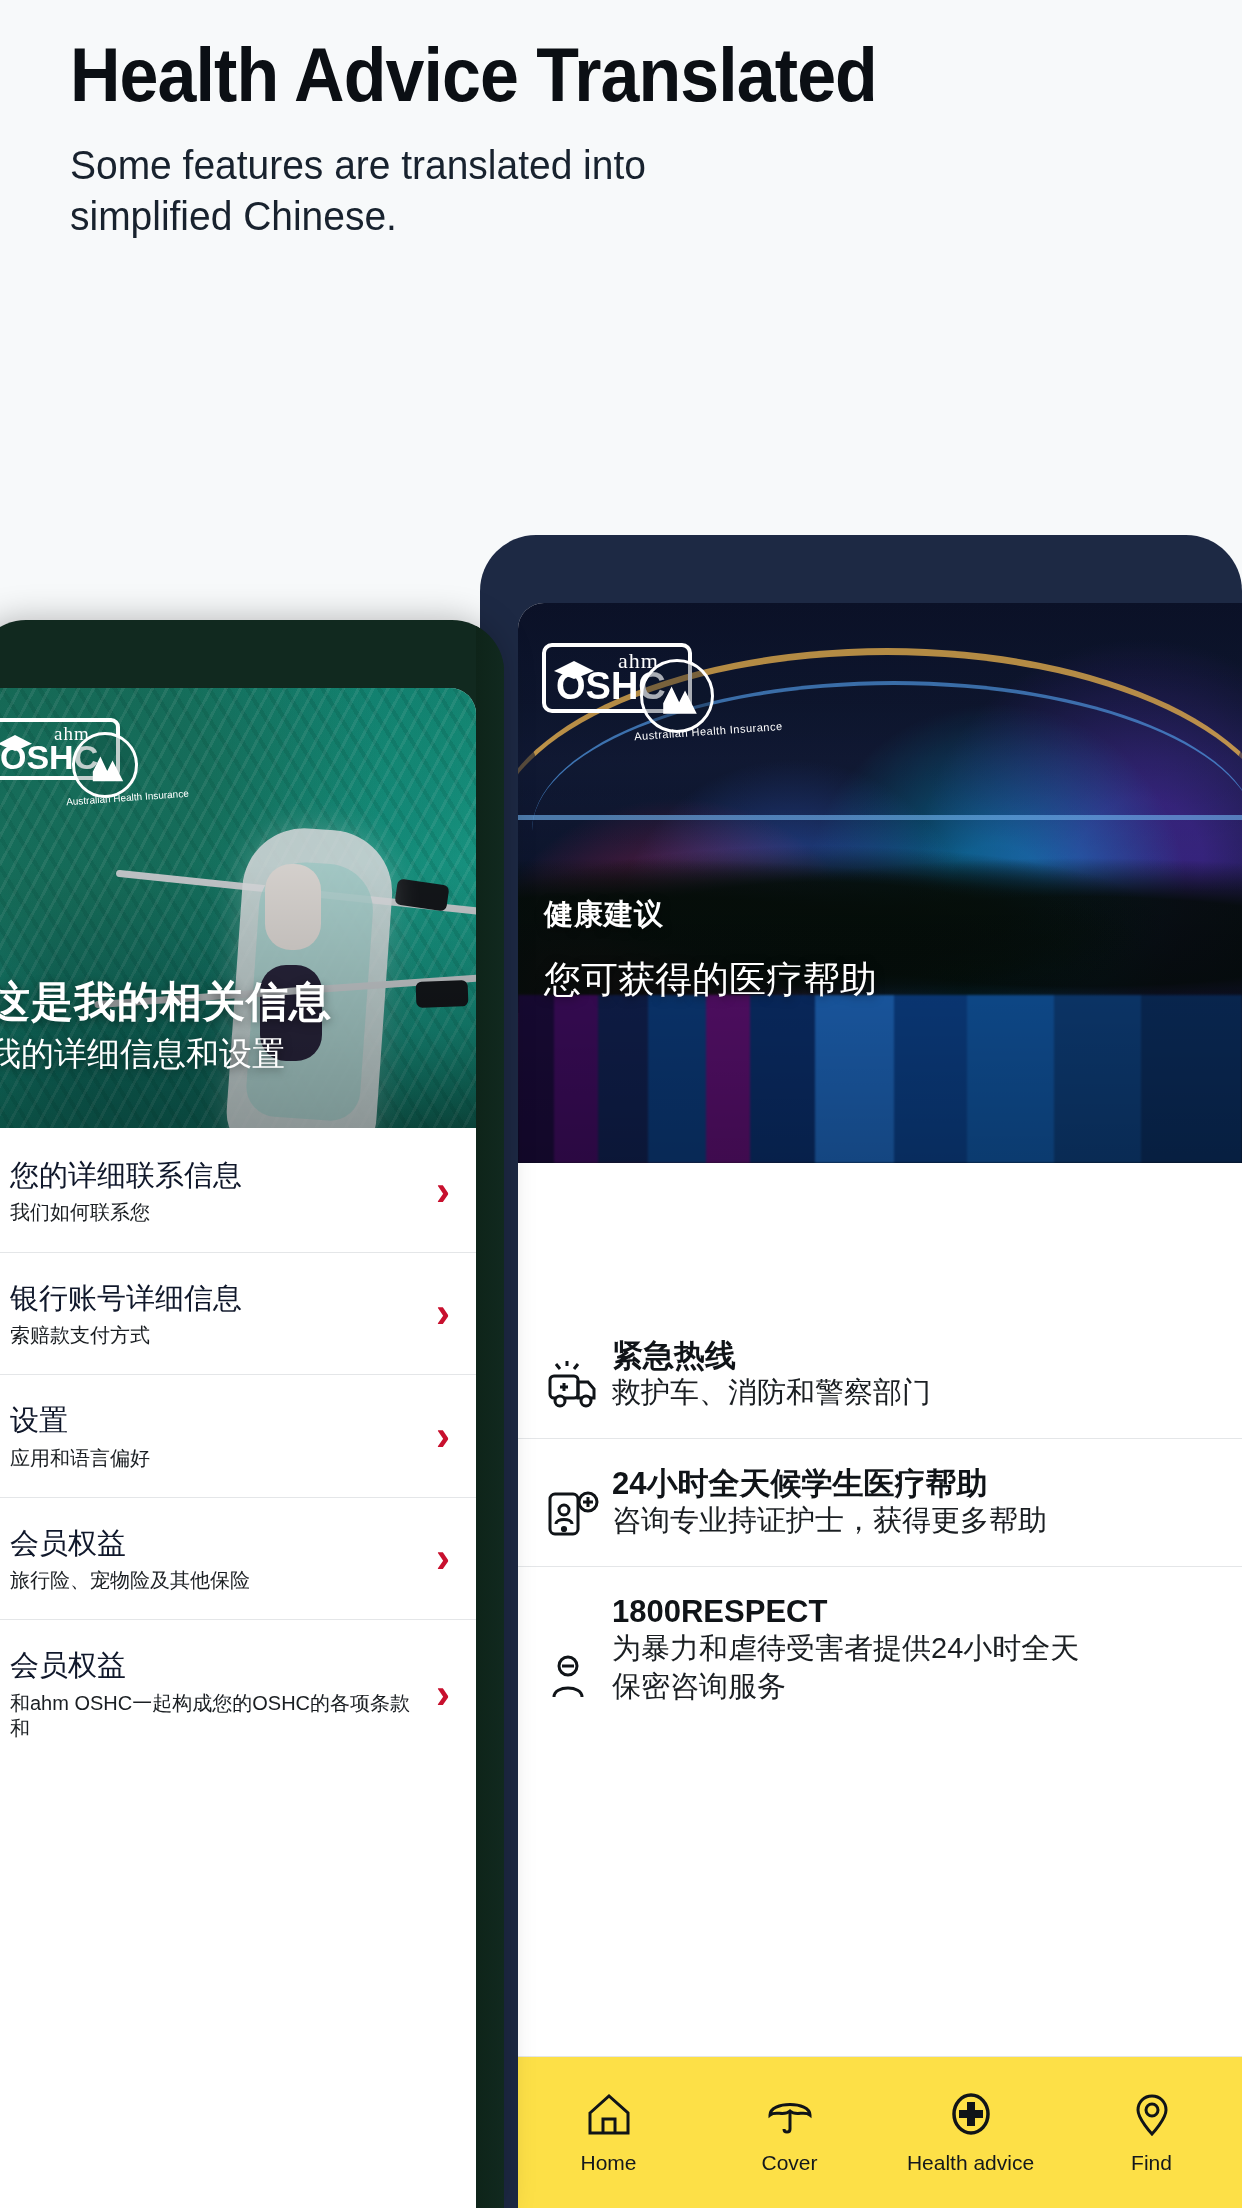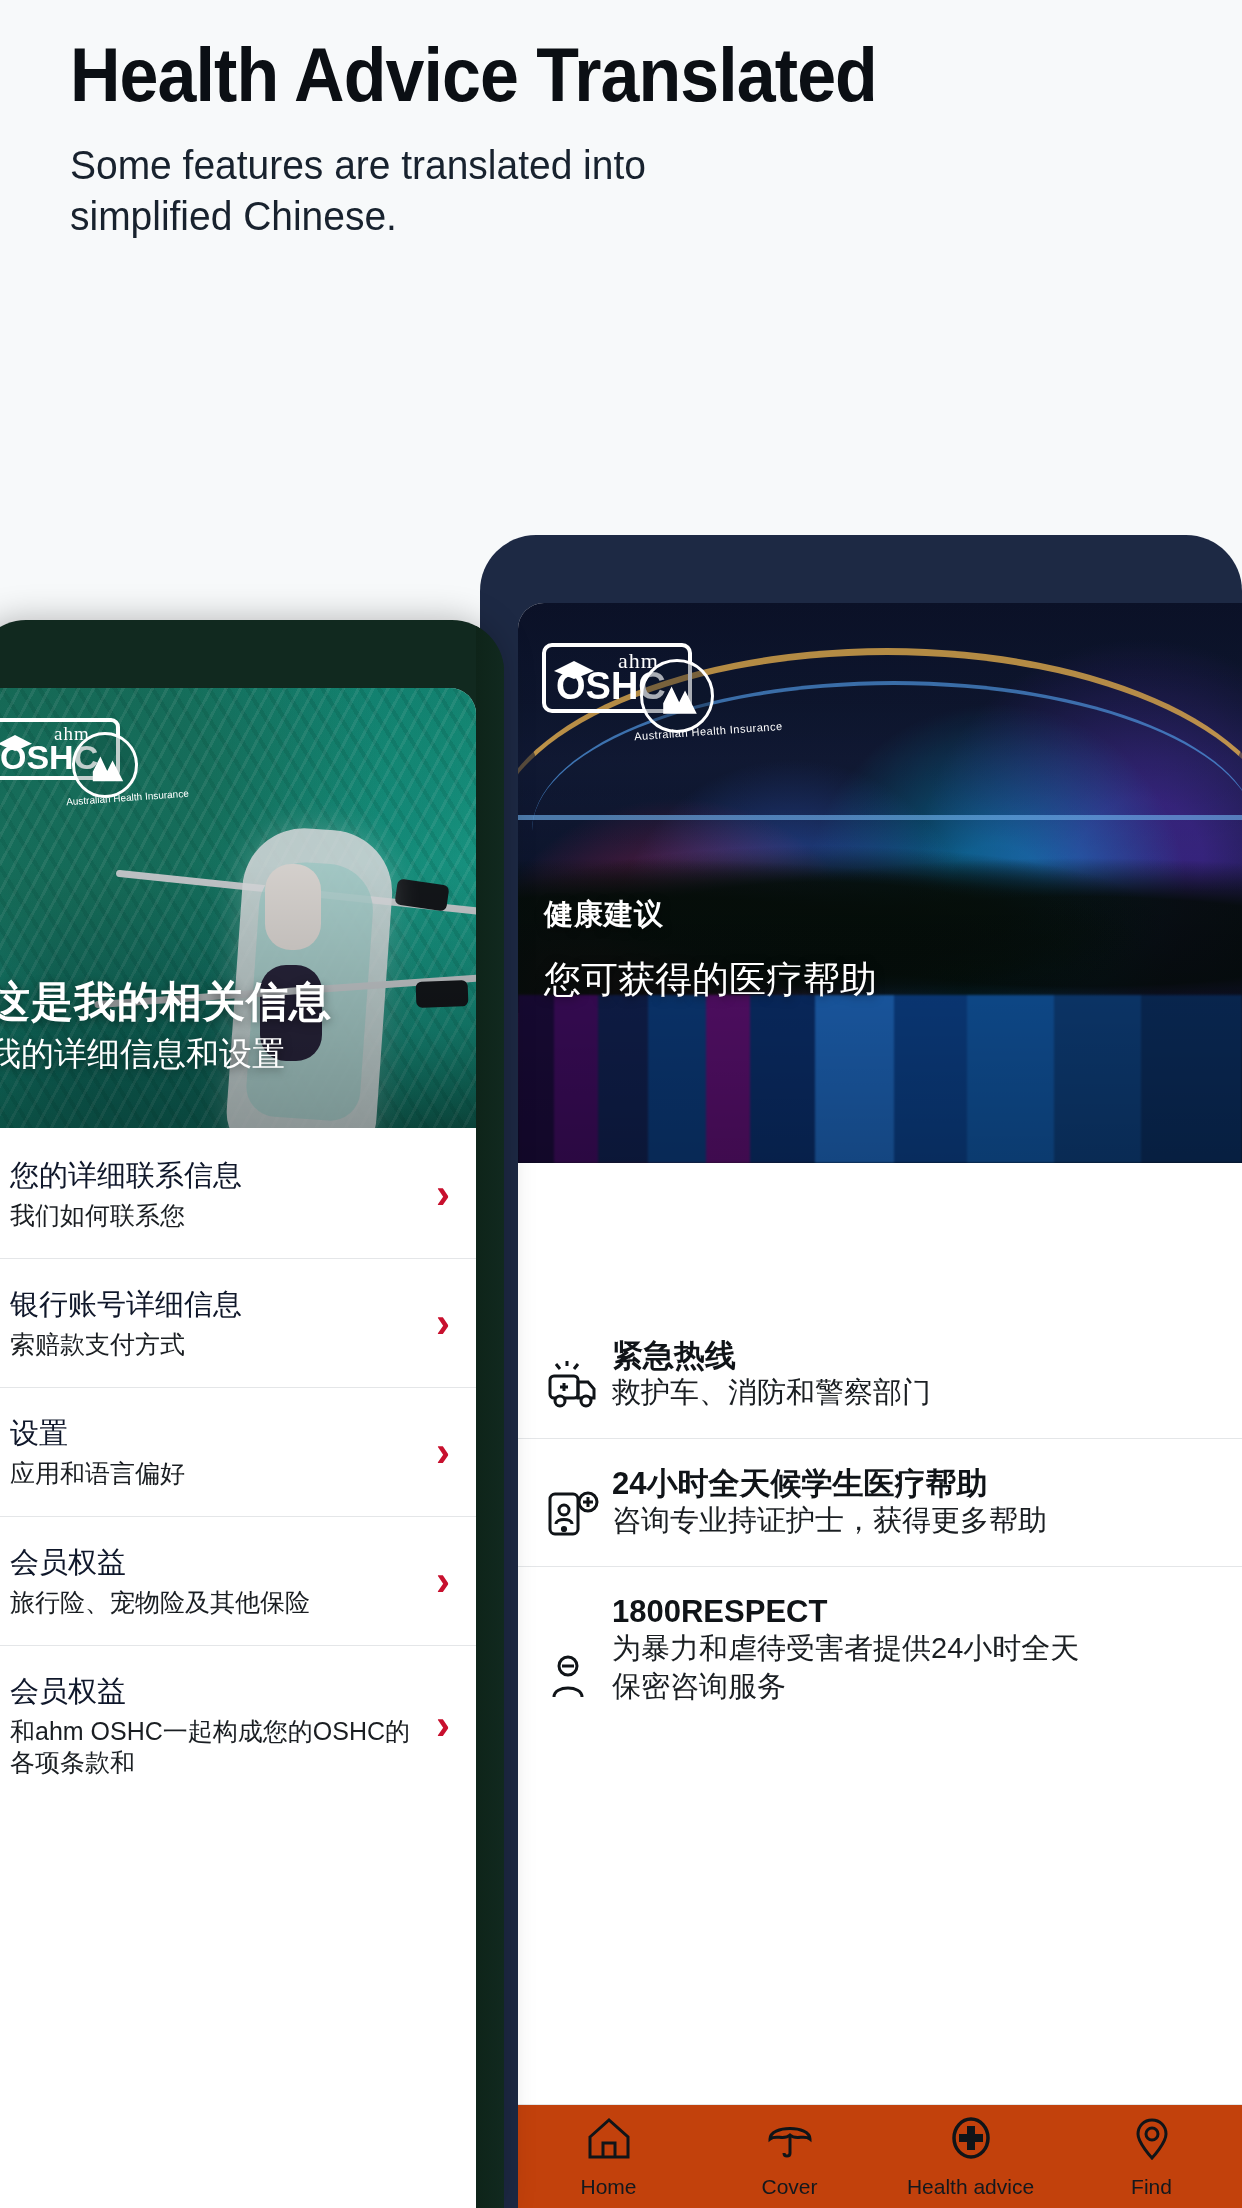--- a/index.html
+++ b/index.html
@@ -148,22 +148,22 @@
   }
   .rp-row { position:relative; display:flex; align-items:flex-end; padding:26px 18px 26px 26px; }
   .rp-row + .rp-row { border-top:1px solid #e4e6e8; }
   .rp-ico { width:68px; flex:0 0 68px; padding-top:6px; }
   .rp-ico svg { display:block; }
   .rp-txt { flex:1 1 auto; }
   .rp-title { font-size:31px; font-weight:bold; color:#101418; line-height:1.2; }
   .rp-desc { font-size:29px; color:#1a1e22; line-height:1.3; }
 
   .rp-nav {
-    position:absolute; left:0; bottom:0; width:100%; height:104px;
-    background:#c2410c; border-top:1px solid #e4e6e8;
+    position:absolute; left:0; bottom:0; width:100%; height:152px;
+    background:#fde047; border-top:1px solid #e4e6e8;
     display:flex; align-items:center;
   }
   .rp-nav .item {
     flex:1 1 0; display:flex; flex-direction:column; align-items:center; gap:10px;
   }
   .rp-nav .lbl { font-size:21px; color:#13181d; }
   .rp-notch {
     position:absolute; left:38px; top:68px; right:0; height:30px; background:#000;
     border-top-left-radius:26px;
   }
@@ -268,21 +268,21 @@
   }
   .lp-list {
     position:absolute; left:0; top:442px; right:0; bottom:0;
     background:#fff; border-top-right-radius:26px; overflow:hidden;
   }
   .lp-row {
     position:relative; padding:28px 60px 26px 36px; min-height:88px;
   }
   .lp-row + .lp-row { border-top:1px solid #e4e6e8; }
   .lp-title { font-size:29px; color:#0f172a; line-height:1.22; }
-  .lp-desc  { font-size:25px; color:#1a1e22; line-height:1.26; margin-top:7px; }
+  .lp-desc  { font-size:20px; color:#1a1e22; line-height:1.26; margin-top:7px; }
   .chev {
     position:absolute; right:26px; top:50%; transform:translateY(-50%);
     color:#c8102e; font-size:42px; font-weight:bold; line-height:1;
   }
   .lp-edge {
     position:absolute; right:0; top:0; width:28px; height:100%;
     background:linear-gradient(90deg,#0e2419 0%, #11291f 100%);
   }
 </style>
 </head>

